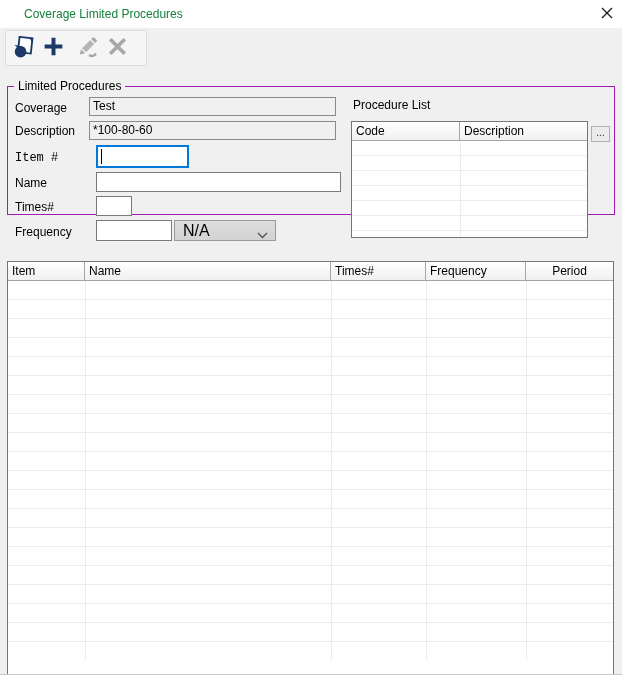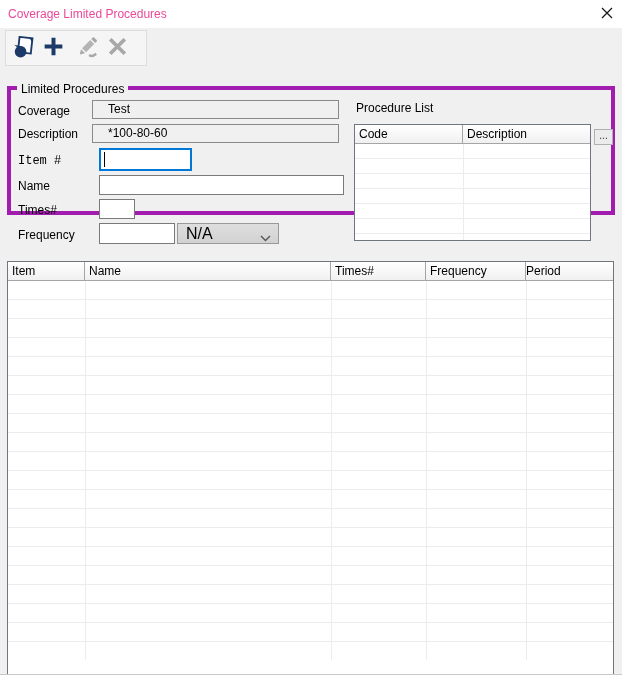--- a/index.html
+++ b/index.html
@@ -3,37 +3,37 @@
 <meta charset="utf-8">
 <style>
   * { margin: 0; padding: 0; box-sizing: border-box; }
   html,body { width: 622px; height: 675px; }
   body { font-family: "Liberation Sans", "DejaVu Sans", sans-serif; font-size: 12px; color: #000; }
 
   #window { position: relative; width: 622px; height: 675px; background: #f0f0f0; overflow: hidden; border-bottom: 1px solid #c8c8c8; }
 
   
   #titlebar { position: absolute; left: 0; top: 0; width: 622px; height: 28px; background: #ffffff; }
-  #title-text { position: absolute; left: 8px; top: 7px; font-size: 12px; color: #ec4899; white-space: nowrap; }
+  #title-text { position: absolute; left: 24px; top: 7px; font-size: 12px; color: #15803d; white-space: nowrap; }
   #close-btn { position: absolute; right: 4px; top: 3px; width: 22px; height: 22px; display: flex; align-items: center; justify-content: center; cursor: default; }
 
   
   #toolbar { position: absolute; left: 5px; top: 30px; width: 142px; height: 36px; background: #f5f5f5; border: 1px solid #dcdcdc; display: flex; align-items: center; }
   .tb-btn { width: 26px; height: 28px; display: flex; align-items: center; justify-content: center; }
   #tb-open   { margin-left: 4px; }
   #tb-add    { margin-left: 4px; }
   #tb-edit   { margin-left: 8px; }
   #tb-delete { margin-left: 4px; }
 
   
-  #groupbox { position: absolute; left: 7px; top: 86px; width: 608px; height: 129px; border: 4px solid #a21caf; }
+  #groupbox { position: absolute; left: 7px; top: 86px; width: 608px; height: 129px; border: 1px solid #a21caf; }
   #groupbox-label { position: absolute; left: 6px; top: -8px; background: #f0f0f0; padding: 0 4px; font-size: 12px; white-space: nowrap; }
 
   .fld-label { position: absolute; left: 7px; font-size: 12px; white-space: nowrap; }
-  .ro-field { position: absolute; left: 81px; width: 247px; height: 19px; background: #f0f0f0; border: 1px solid #8a8a8a; font-size: 12px; line-height: 17px; padding-left: 15px; overflow: hidden; white-space: nowrap; }
+  .ro-field { position: absolute; left: 81px; width: 247px; height: 19px; background: #f0f0f0; border: 1px solid #8a8a8a; font-size: 12px; line-height: 17px; padding-left: 3px; overflow: hidden; white-space: nowrap; }
   .txt-input { position: absolute; background: #fff; border: 1px solid #7a7a7a; font-family: "Liberation Sans", sans-serif; font-size: 12px; padding: 0 3px; outline: none; }
 
   #item-input { left: 88px; top: 58px; width: 93px; height: 23px; border: 2px solid #0078d7; }
   #item-caret { position: absolute; left: 93px; top: 62px; width: 1px; height: 15px; background: #000; }
   #name-input  { left: 88px; top: 85px; width: 245px; height: 20px; }
   #times-input { left: 88px; top: 109px; width: 36px; height: 20px; }
   #freq-input  { left: 88px; top: 133px; width: 76px; height: 21px; }
 
   #freq-combo { position: absolute; left: 166px; top: 133px; width: 102px; height: 21px; background: linear-gradient(#dedede, #d2d2d2); border: 1px solid #999999; display: flex; align-items: center; }
   #freq-combo .combo-text { padding-left: 8px; font-size: 16px; }
@@ -54,21 +54,21 @@
 
   #dots-btn { position: absolute; left: 583px; top: 39px; width: 19px; height: 16px; background: #ebebeb; border: 1px solid #b0b0b0; font-size: 10px; line-height: 12px; text-align: center; color: #333; }
 
   
   #items-table { position: absolute; left: 7px; top: 261px; width: 607px; height: 508px; border: 1px solid #70767d; background: #fff; }
   #items-header { display: flex; height: 19px; }
   #col-item { width: 77px; }
   #col-name { width: 246px; }
   #col-times { width: 95px; }
   #col-freq { width: 100px; }
-  #col-period { flex: 1; text-align: left; padding-left: 0; }
+  #col-period { flex: 1; text-align: center; padding-left: 0; }
   #items-body { position: relative; height: 379px;
     background: repeating-linear-gradient(to bottom, #ffffff 0 18px, #ececec 18px 19px); }
   #sep-1 { left: 77px; } #sep-2 { left: 323px; } #sep-3 { left: 418px; } #sep-4 { left: 518px; }
 </style>
 </head>
 <body>
 
 <div id="window">
 
   <div id="titlebar">

